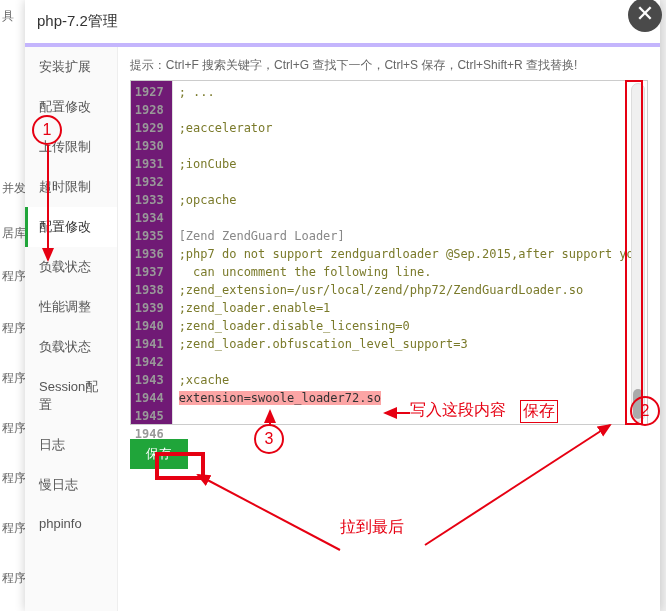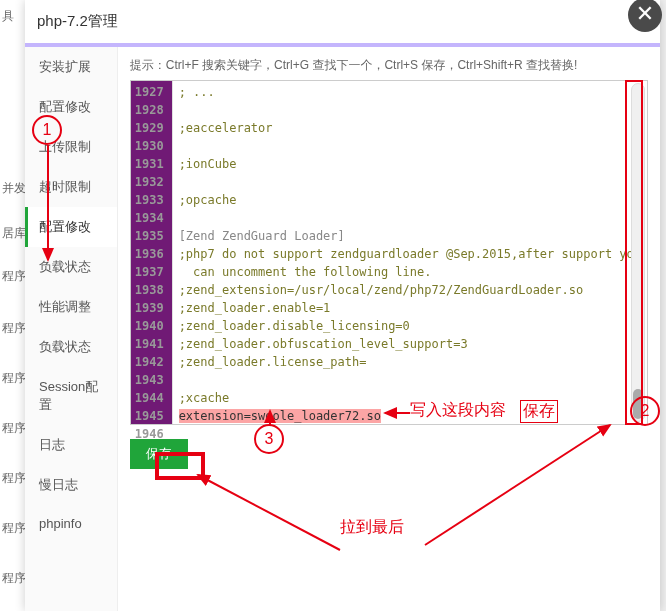--- a/index.html
+++ b/index.html
@@ -104,21 +104,20 @@
             <div>&nbsp;</div>
             <div>;opcache</div>
             <div>&nbsp;</div>
             <div class="gray">[Zend ZendGuard Loader]</div>
             <div>;php7 do not support zendguardloader @Sep.2015,after support you</div>
             <div>  can uncomment the following line.</div>
             <div>;zend_extension=/usr/local/zend/php72/ZendGuardLoader.so</div>
             <div>;zend_loader.enable=1</div>
             <div>;zend_loader.disable_licensing=0</div>
             <div>;zend_loader.obfuscation_level_support=3</div>
-            <div>;zend_loader.license_path=</div>
             <div>&nbsp;</div>
             <div>;xcache</div>
             <div><span class="sel">extension=swoole_loader72.so</span></div>
           </div>
         <div class="scrollbar">
           <div class="scroll-thumb"></div>
         </div>
       </div>
       <div class="save-row">
         <button class="save-btn">保存</button>

